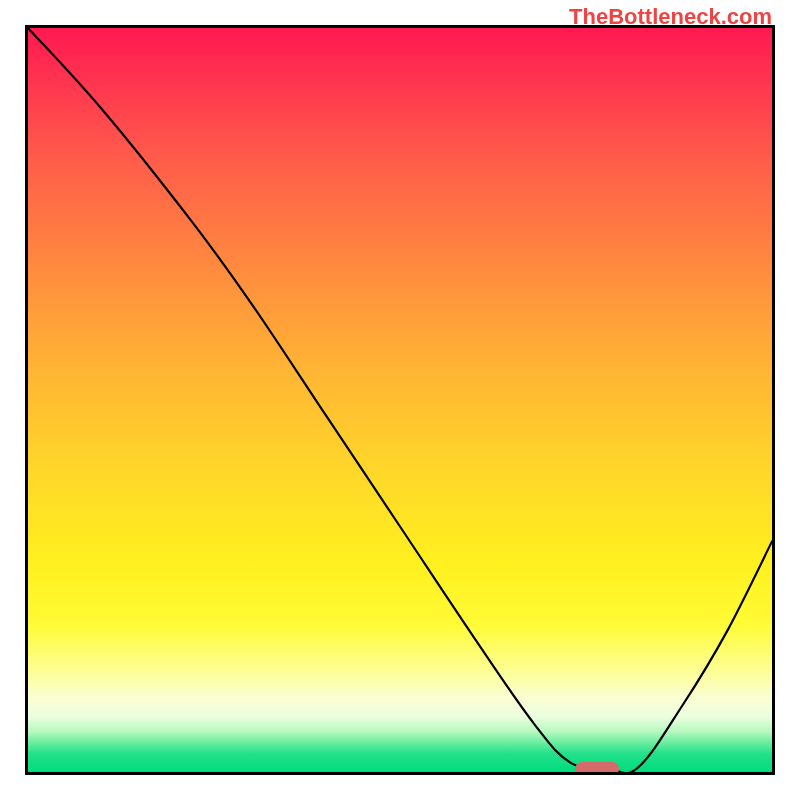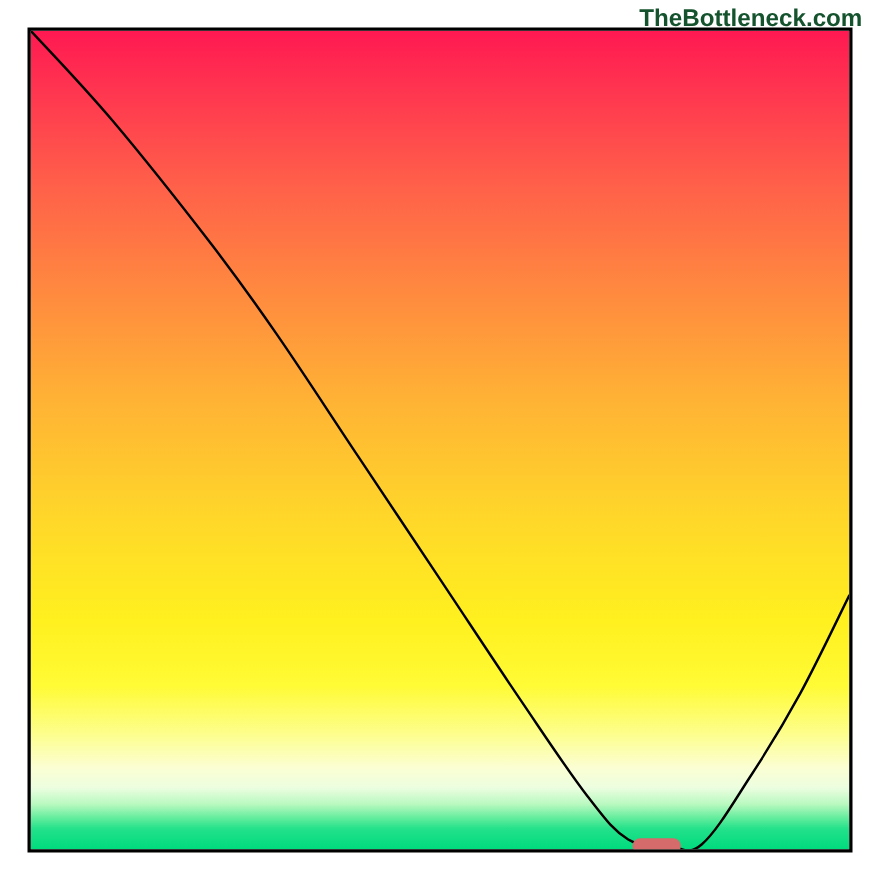--- a/index.html
+++ b/index.html
@@ -14,24 +14,24 @@
   .chart-wrap {
     position: relative;
     width: 800px;
     height: 800px;
     box-sizing: border-box;
     padding: 25px 25px 25px 25px;
   }
   .watermark {
     position: absolute;
     top: 4px;
-    right: 16px;
+    right: 28px;
     font-size: 22px;
     font-weight: bold;
-    color: #14532d;
+    color: #ef4444;
   }
   .plot-area {
     position: relative;
     width: 750px;
     height: 750px;
     border: 3px solid #000;
     box-sizing: border-box;
     overflow: hidden;
   }
   

